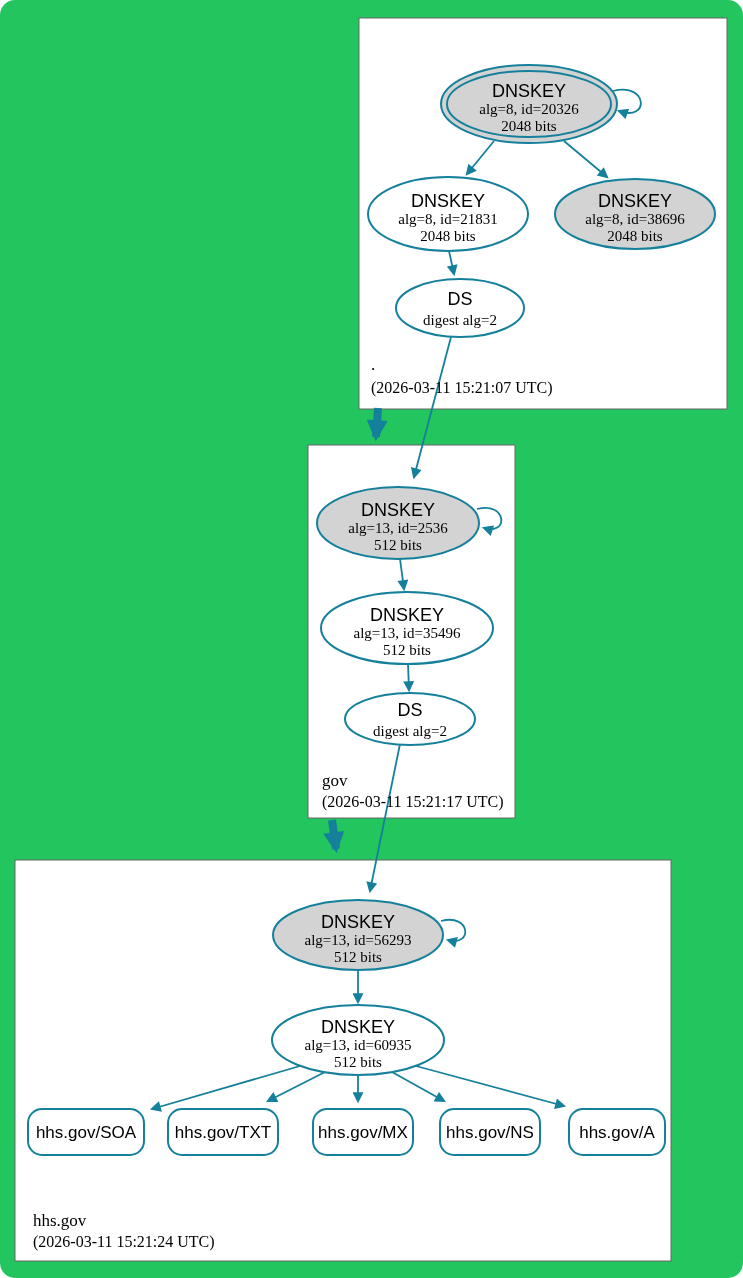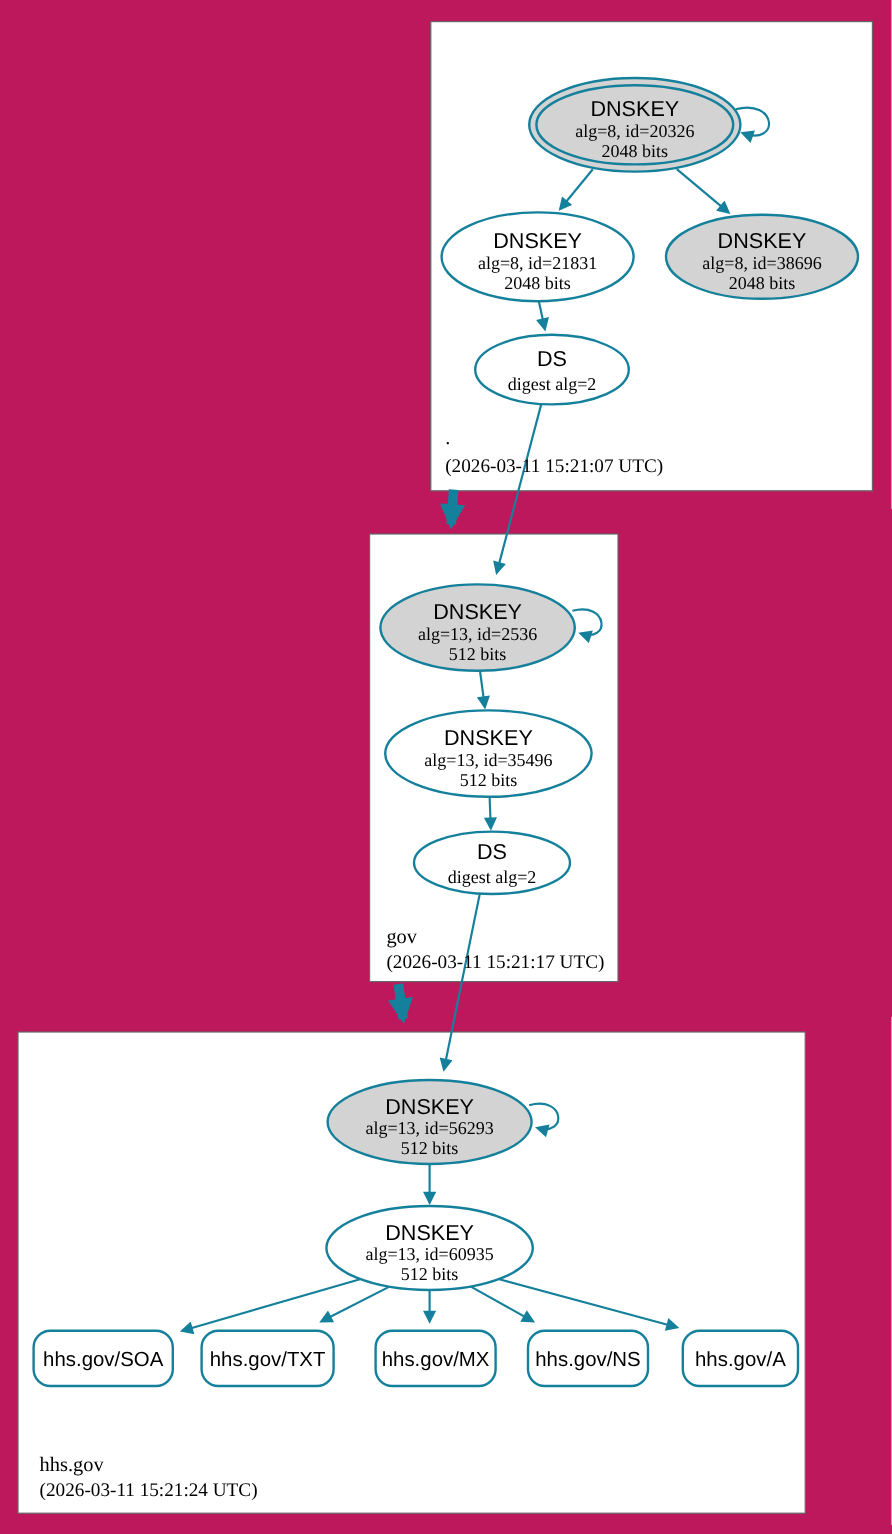--- a/index.html
+++ b/index.html
@@ -1,16 +1,16 @@
 <!DOCTYPE html>
 <html style="--teal: #15809b; --ksk_fill: #d3d3d3; --box_border: #666666;"><head>
 <meta charset="utf-8">
 <style>
   html,body{margin:0;padding:0;background:#fff;}
-  .stage{position:relative;width:743px;height:1278px;background:#be185d;font-family:"Liberation Serif",serif;}
+  .stage{position:relative;width:743px;height:1278px;background:#22c55e;font-family:"Liberation Serif",serif;border-radius:15px;}
   svg{display:block;}
   .zone-box{fill:#ffffff;stroke:var(--box_border,#666);stroke-width:1;}
   .node{stroke:var(--teal,#15809b);stroke-width:2;fill:#ffffff;}
   .node.ksk{fill:var(--ksk_fill,#d3d3d3);}
   .node-inner{fill:none;stroke:var(--teal,#15809b);stroke-width:2;}
   .edge{stroke:var(--teal,#15809b);stroke-width:1.8;fill:none;}
   .edge.thick{stroke-width:8;}
   .title{font-family:"Liberation Sans",sans-serif;font-size:18px;fill:#000;text-anchor:middle;}
   .detail{font-family:"Liberation Serif",serif;font-size:15px;fill:#000;text-anchor:middle;}
   .rrset-label{font-family:"Liberation Sans",sans-serif;font-size:17px;fill:#000;text-anchor:middle;}

